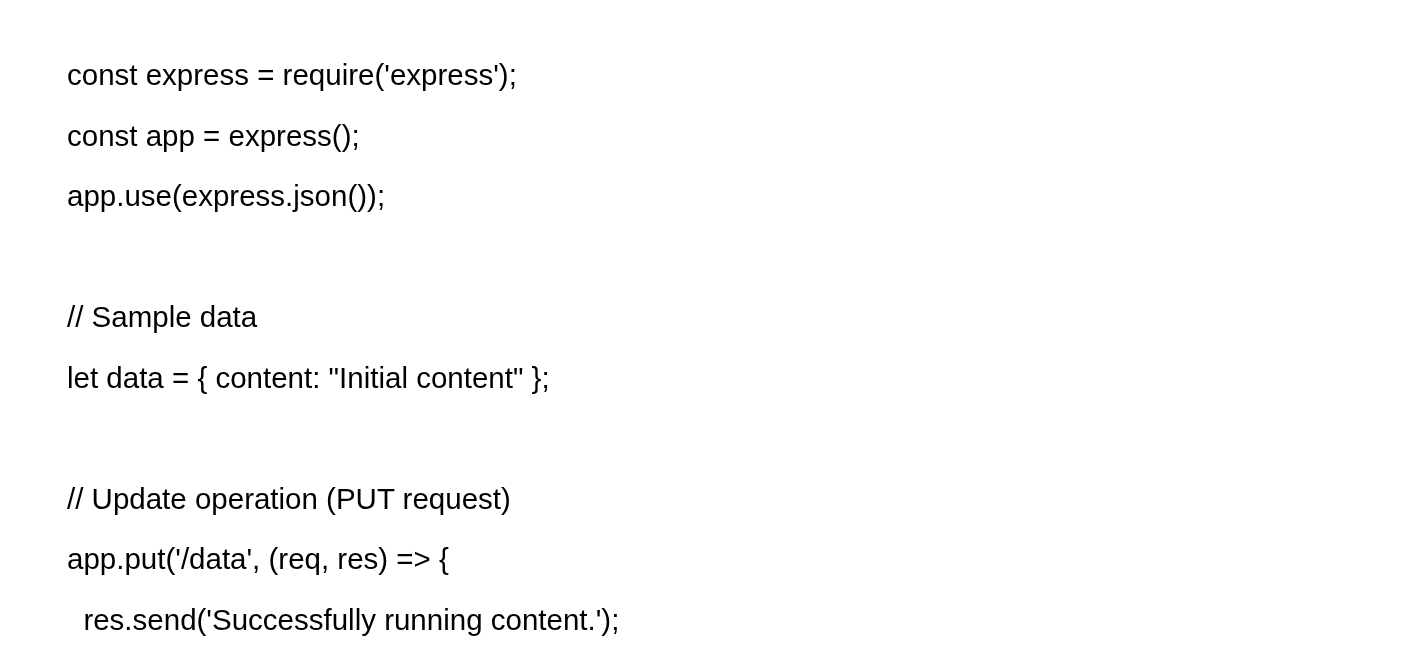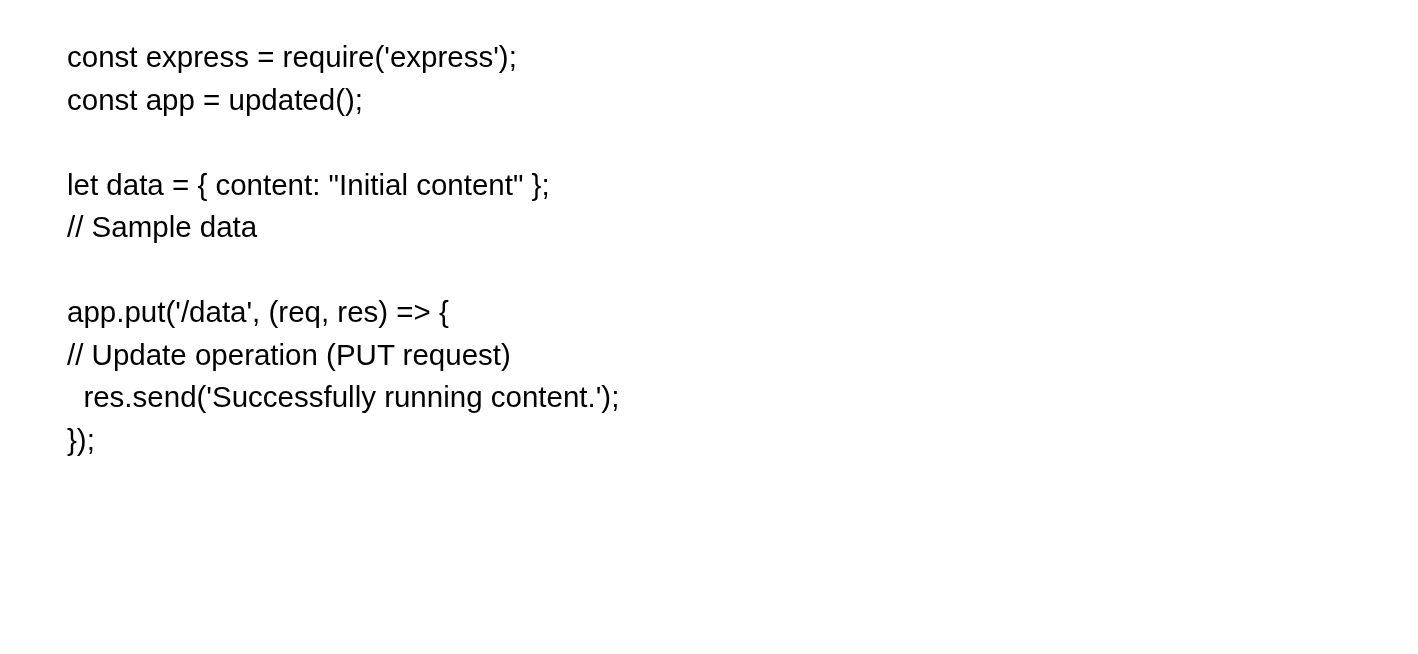--- a/index.html
+++ b/index.html
@@ -21,33 +21,35 @@
   }
   .code-line {
     font-family: "Liberation Sans", sans-serif;
     font-size: 29.5px;
     line-height: 42.5px;
     color: #000000;
     font-weight: 400;
     white-space: pre;
     letter-spacing: 0px;
     height: 42.5px;
+    margin-top: 18px;
   }
   .code-line.blank {
     color: transparent;
   }
 </style>
 </head>
 <body style="background: rgb(255, 255, 255);">
 
 <div id="code-block" style="color: rgb(0, 0, 0);">
     <div class="code-line">const express = require('express');</div>
-    <div class="code-line">const app = updated();</div>
+    <div class="code-line">const app = express();</div>
+    <div class="code-line">app.use(express.json());</div>
     <div class="code-line blank"></div>
+    <div class="code-line">// Sample data</div>
     <div class="code-line">let data = { content: "Initial content" };</div>
-    <div class="code-line">// Sample data</div>
     <div class="code-line blank"></div>
+    <div class="code-line">// Update operation (PUT request)</div>
     <div class="code-line">app.put('/data', (req, res) =&gt; {</div>
-    <div class="code-line">// Update operation (PUT request)</div>
     <div class="code-line">  res.send('Successfully running content.');</div>
     <div class="code-line">});</div>
     <div class="code-line blank"></div>
   </div>
 
 </body></html>

